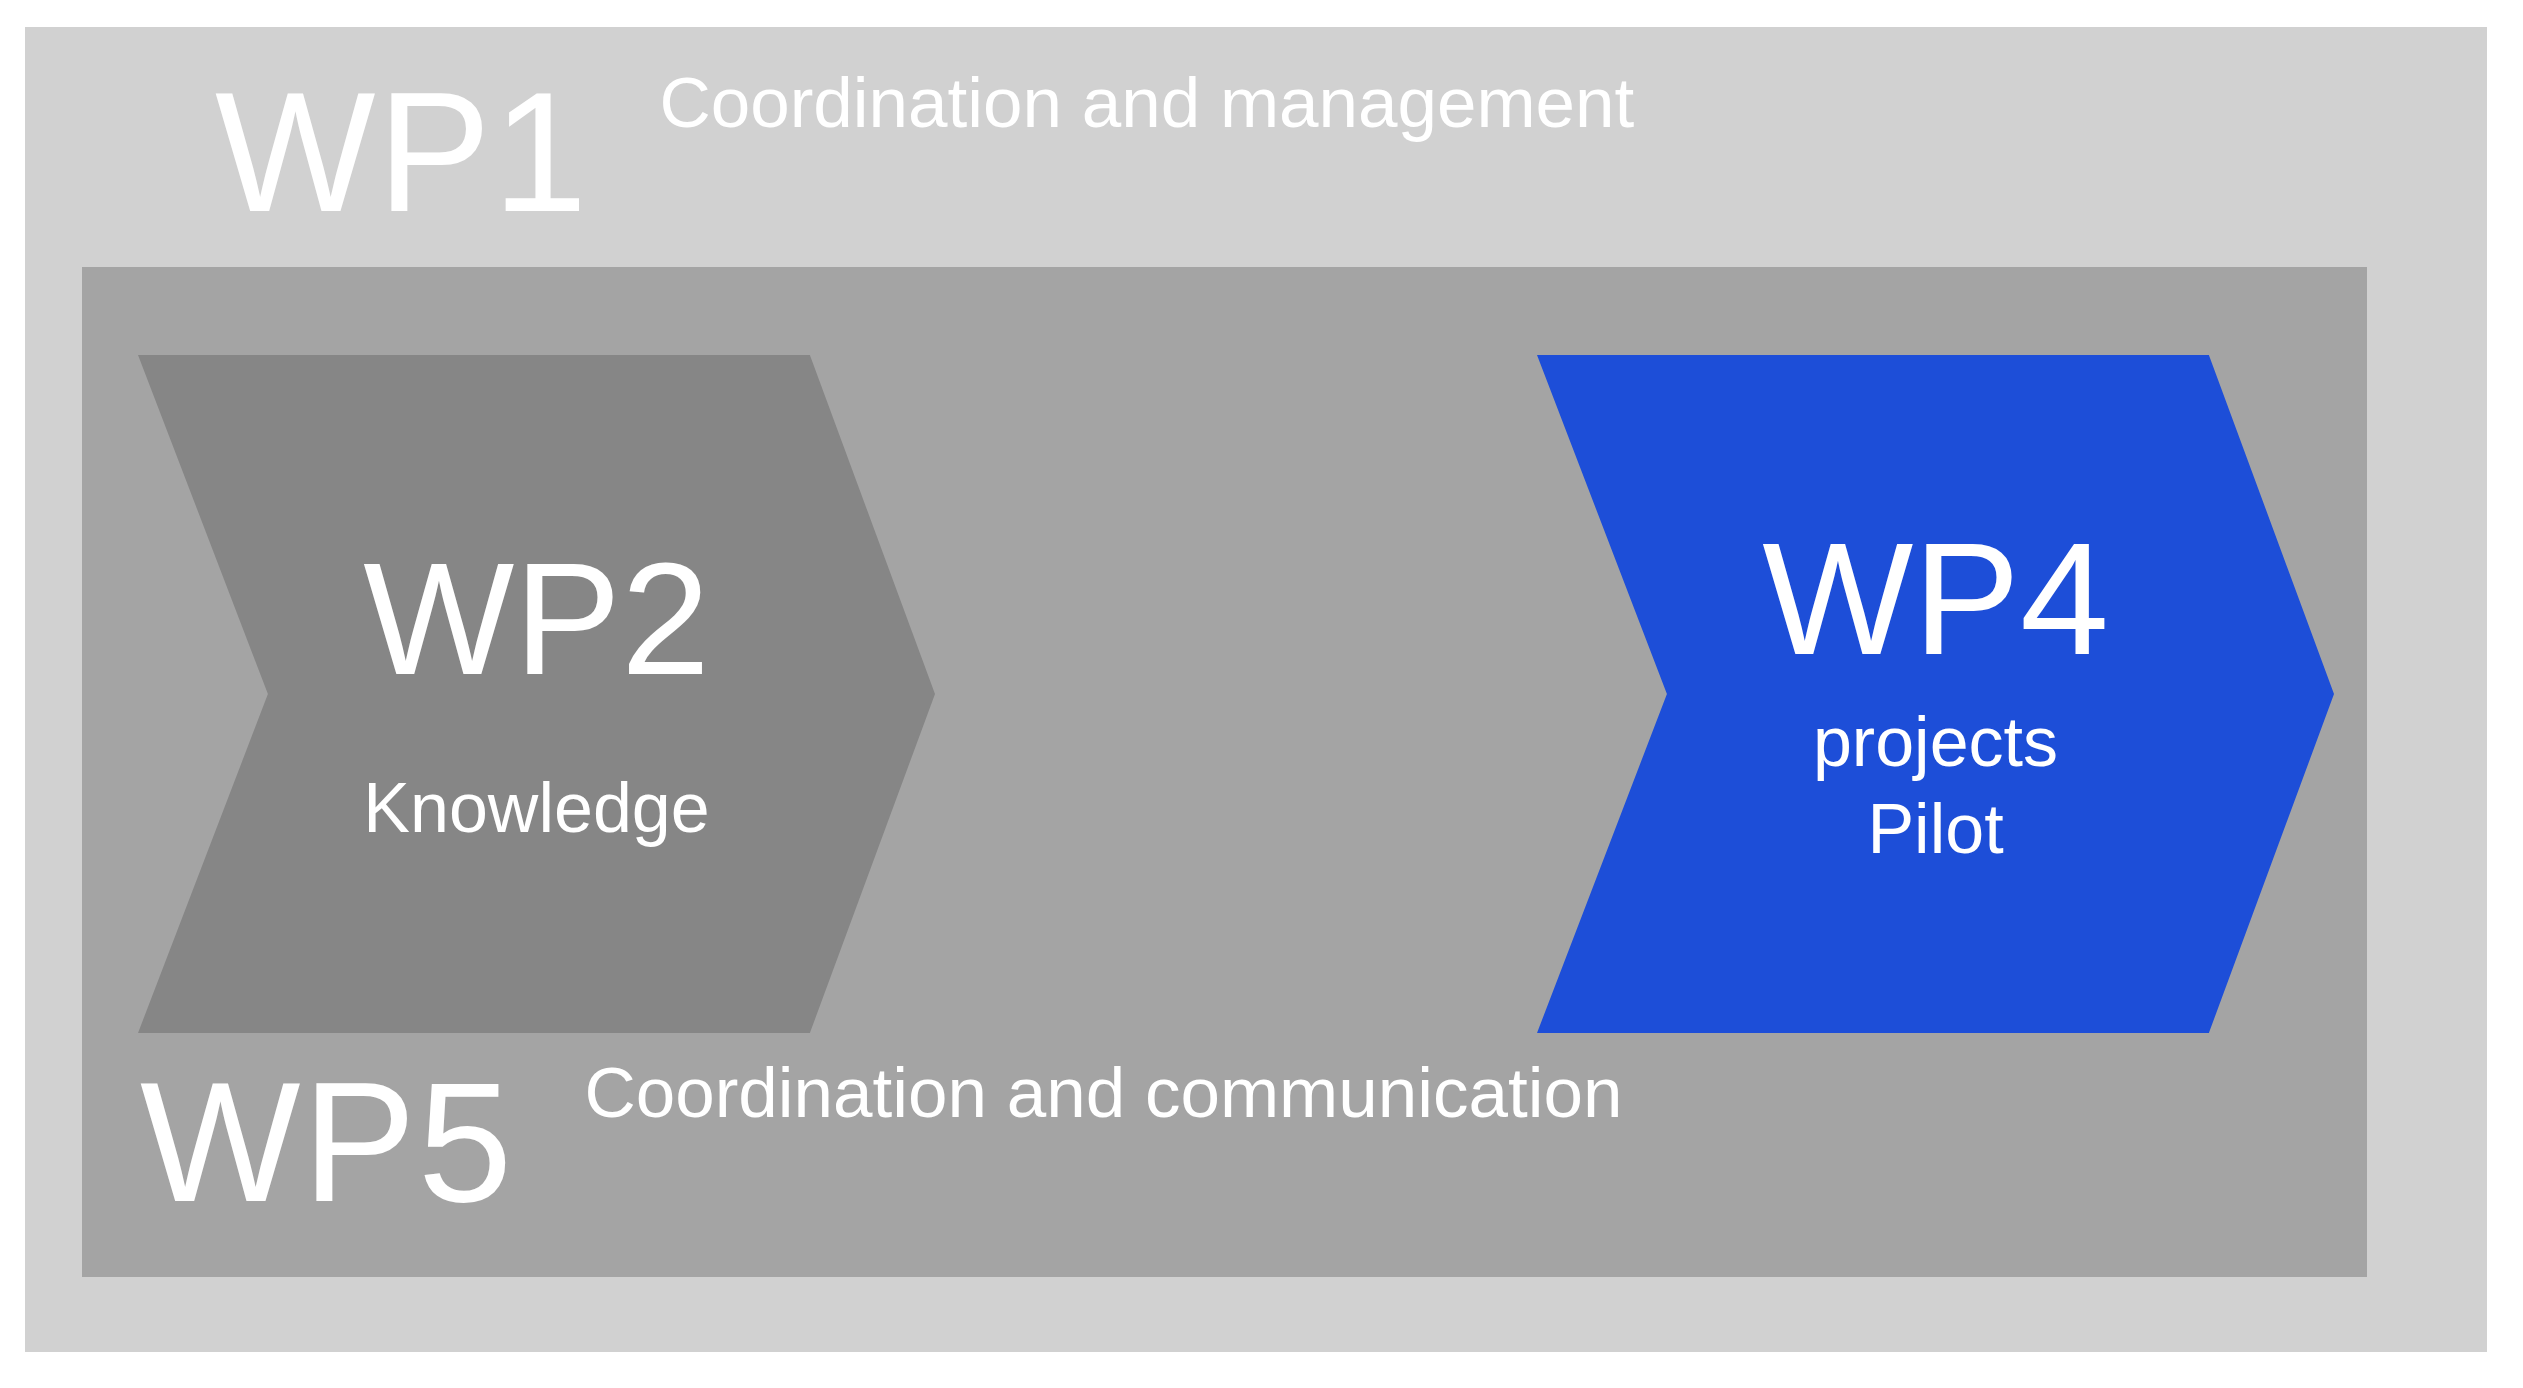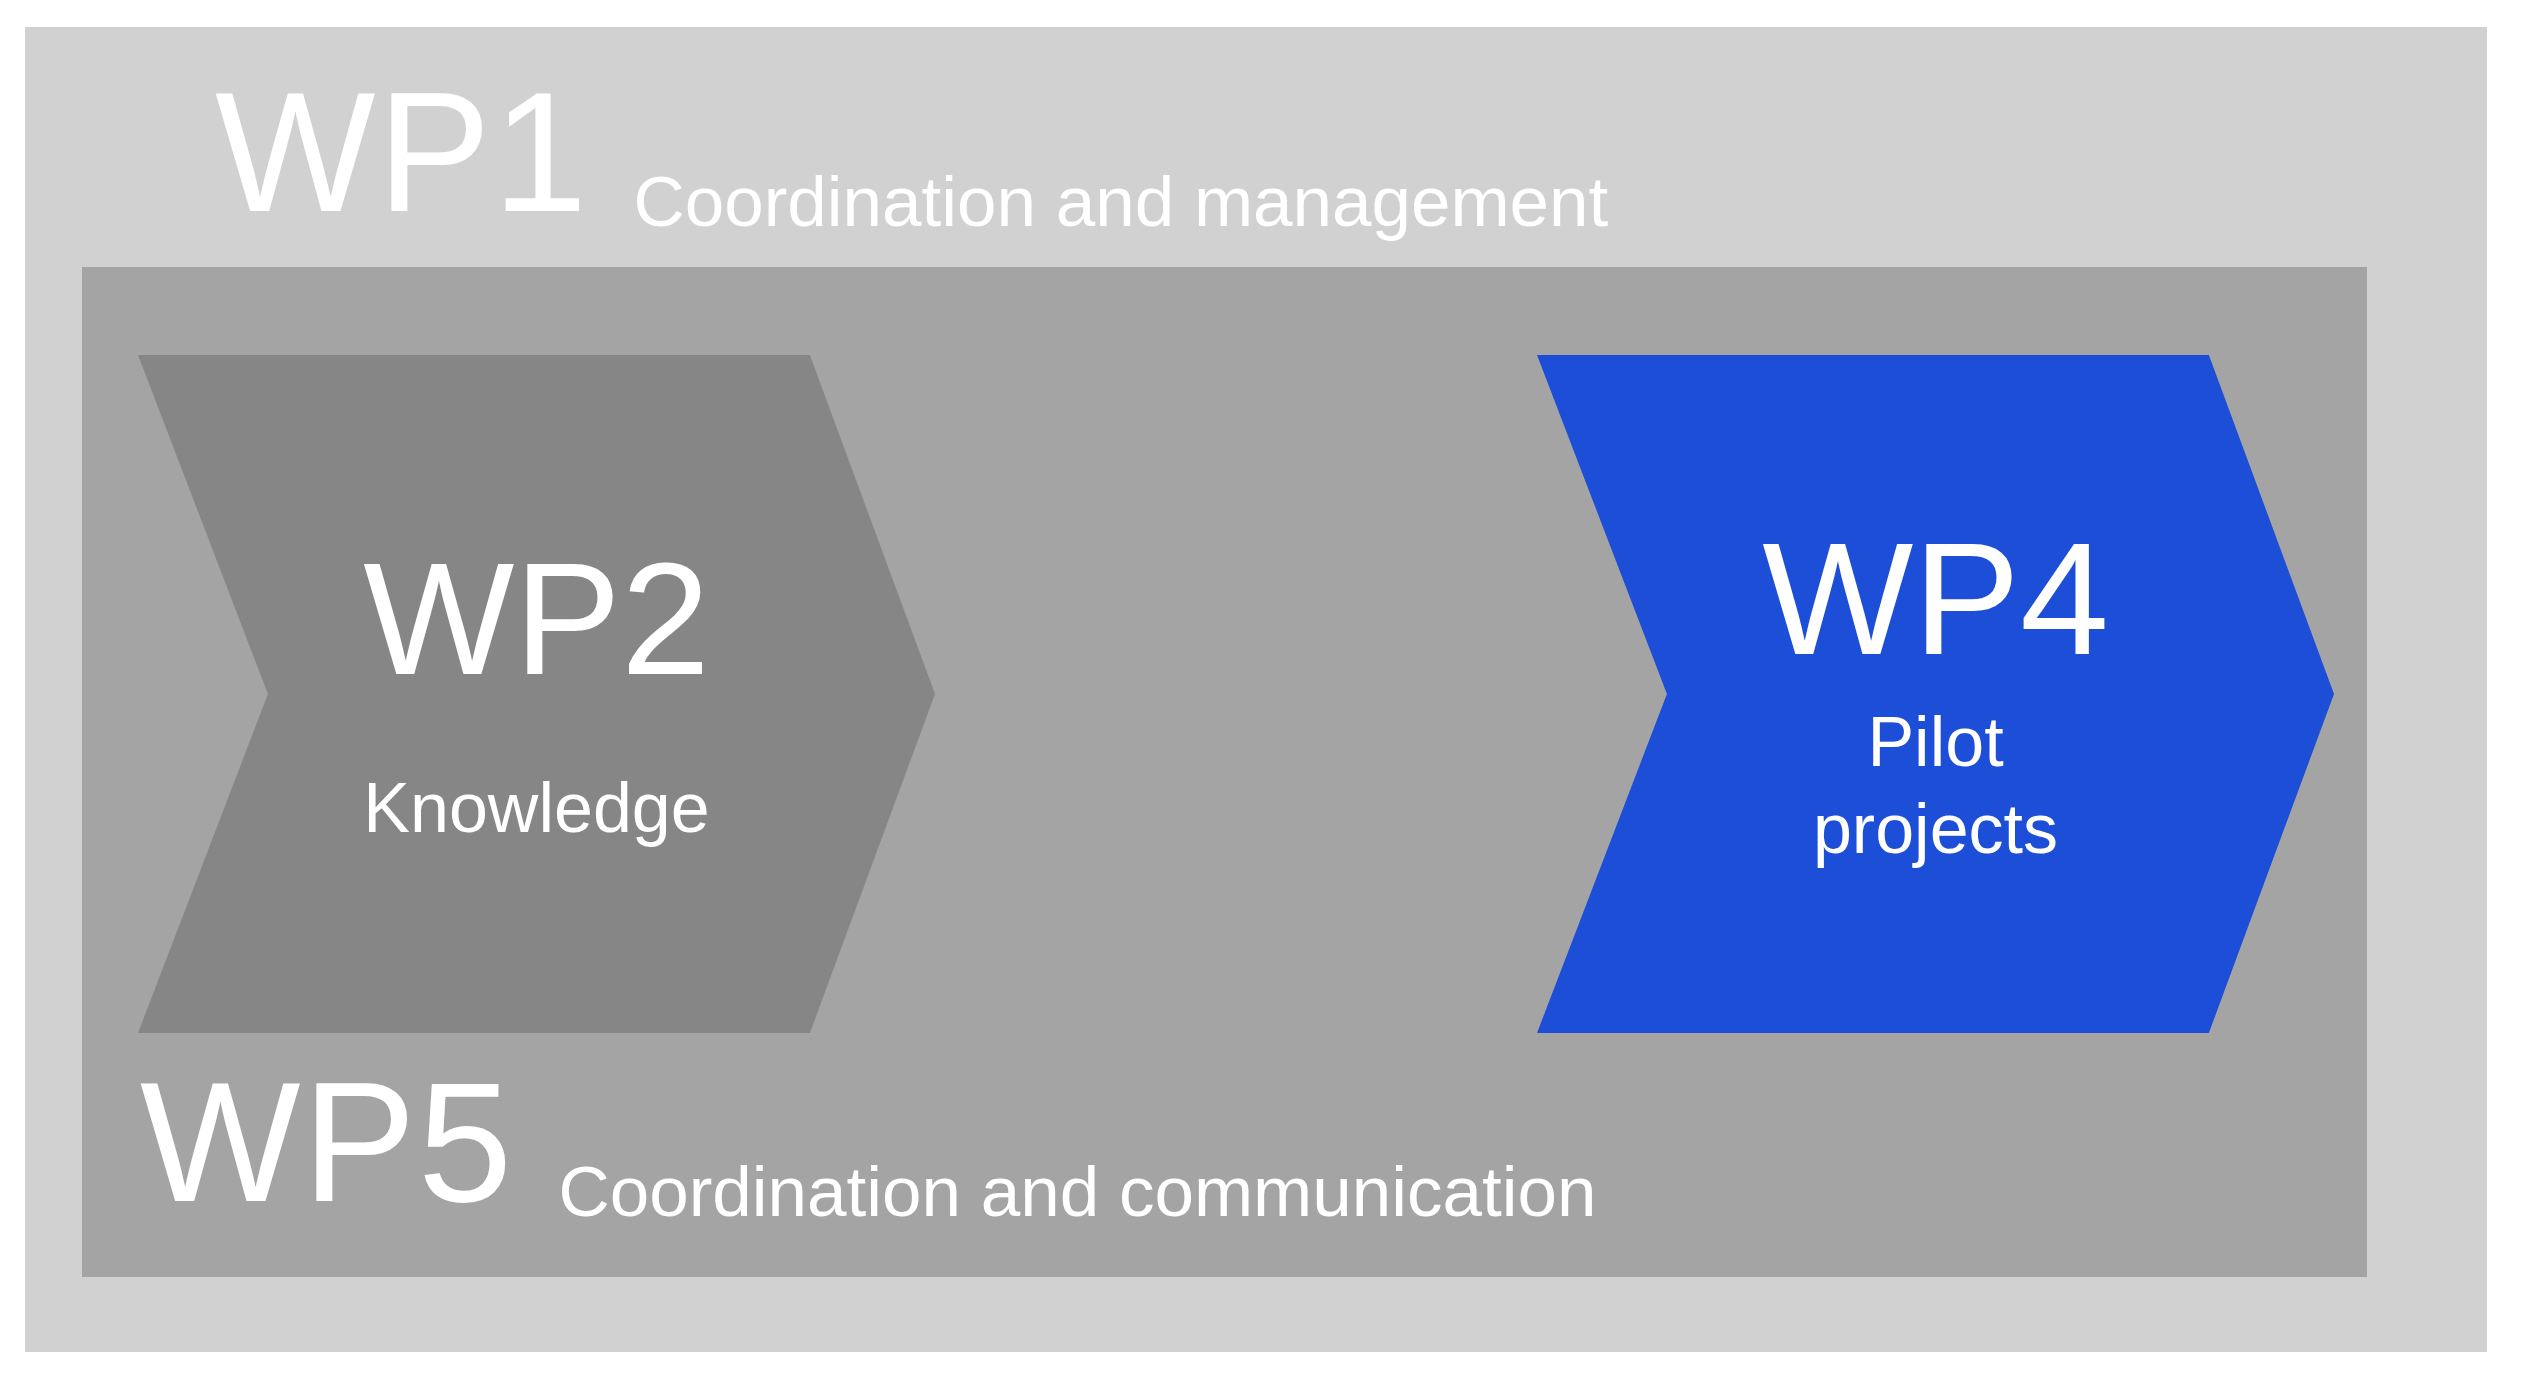--- a/index.html
+++ b/index.html
@@ -21,22 +21,22 @@
     position: absolute;
     left: 25px;
     top: 27px;
     width: 2462px;
     height: 1325px;
     background: #D1D1D1;
   }
   .wp-row {
     position: absolute;
     display: flex;
-    align-items: flex-end;
-    gap: 44px;
+    align-items: flex-start;
+    gap: 70px;
     color: #FFFFFF;
     white-space: nowrap;
   }
   .wp-big {
     font-size: 170px;
     line-height: 1;
     font-weight: 400;
     letter-spacing: 2px;
   }
   .wp-sub {
@@ -94,22 +94,22 @@
     <div class="inner-box" style="background-color: rgb(164, 164, 164);">
 
       <div class="chevron chevron-wp2" style="background-color: rgb(134, 134, 134); gap: 46px;">
         <div class="chev-title">WP2</div>
         <div class="chev-line">Knowledge</div>
       </div>
 
 
       <div class="chevron chevron-wp4" style="background-color: #1d4ed8;">
         <div class="chev-title">WP4</div>
+        <div class="chev-line">projects</div>
         <div class="chev-line">Pilot</div>
-        <div class="chev-line">projects</div>
       </div>
 
       <div class="wp-row wp5-row">
         <span class="wp-big">WP5</span>
         <span class="wp-sub">Coordination and communication</span>
       </div>
 
     </div>
   </div>
 </div>

